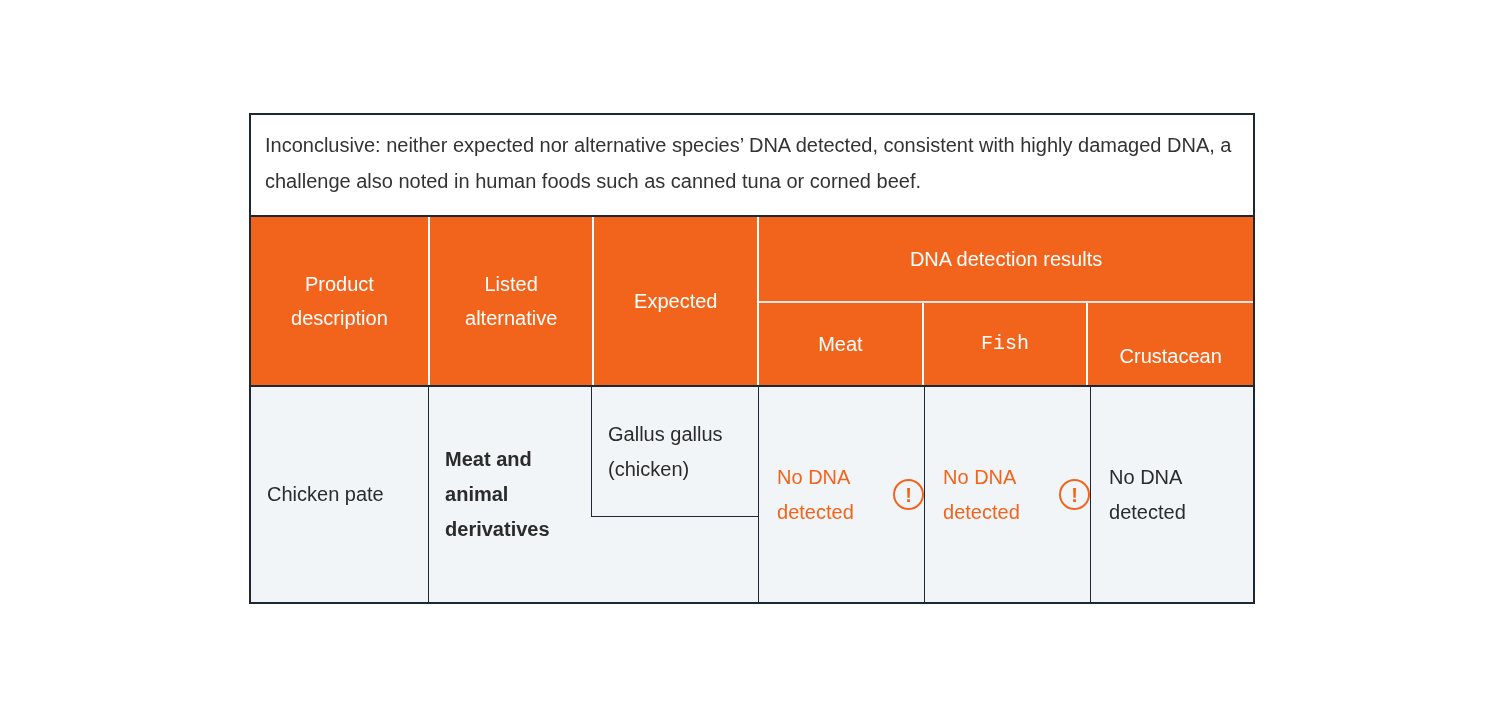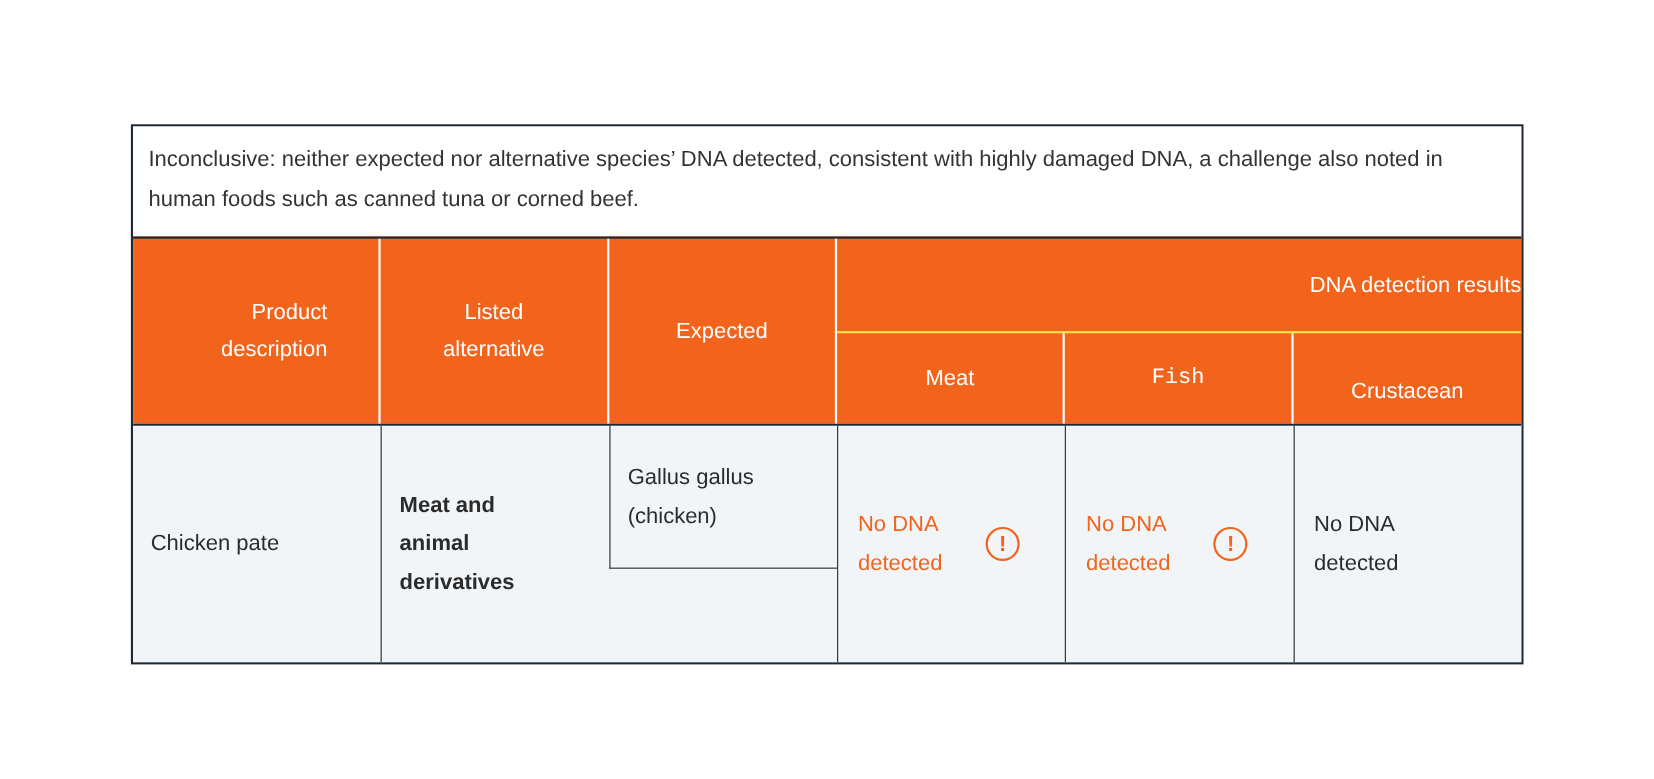--- a/index.html
+++ b/index.html
@@ -10,21 +10,21 @@
   }
   * { box-sizing: border-box; margin: 0; padding: 0; }
   html, body { background: #ffffff; }
   body {
     width: 1504px;
     height: 708px;
     font-family: "Liberation Sans", sans-serif;
     overflow: hidden;
   }
   .figure {
-    width: 1266px;
+    width: 1006px;
     margin: 113px auto 0;
     border: 2px solid var(--border);
     background: #fff;
   }
   
   .note-box {
     background: #ffffff;
     padding: 12px 14px 16px 14px;
   }
   .note-text {
@@ -45,24 +45,24 @@
   }
   .hcell {
     display: flex;
     align-items: center;
     justify-content: center;
     text-align: center;
     color: #ffffff;
     font-size: 20px;
     line-height: 1.7;
   }
-  .hc-pd  { grid-column: 1; grid-row: 1 / 3; border-right: 2px solid #fff; text-align: right; }
+  .hc-pd  { grid-column: 1; grid-row: 1 / 3; border-right: 2px solid #fff; }
   .hc-li  { grid-column: 2; grid-row: 1 / 3; border-right: 2px solid #fff; }
   .hc-ex  { grid-column: 3; grid-row: 1 / 3; border-right: 2px solid #fff; }
-  .hc-dna { grid-column: 4 / 7; grid-row: 1; border-bottom: 2px solid #fde047; justify-content: flex-end; }
+  .hc-dna { grid-column: 4 / 7; grid-row: 1; border-bottom: 2px solid #e5e5e5; }
   .hc-meat{ grid-column: 4; grid-row: 2; border-right: 2px solid #fff; }
   .hc-fish{ grid-column: 5; grid-row: 2; border-right: 2px solid #fff; font-family: Liberation Mono, monospace; }
   .hc-cru { grid-column: 6; grid-row: 2; margin-top: 24px; }
   .hc-pd span { max-width: 130px; }
   .hc-li span { max-width: 120px; }
   
   .bgrid {
     grid-template-rows: 130px 85px;
     background: var(--body-bg);
     border-top: 2px solid var(--border);

